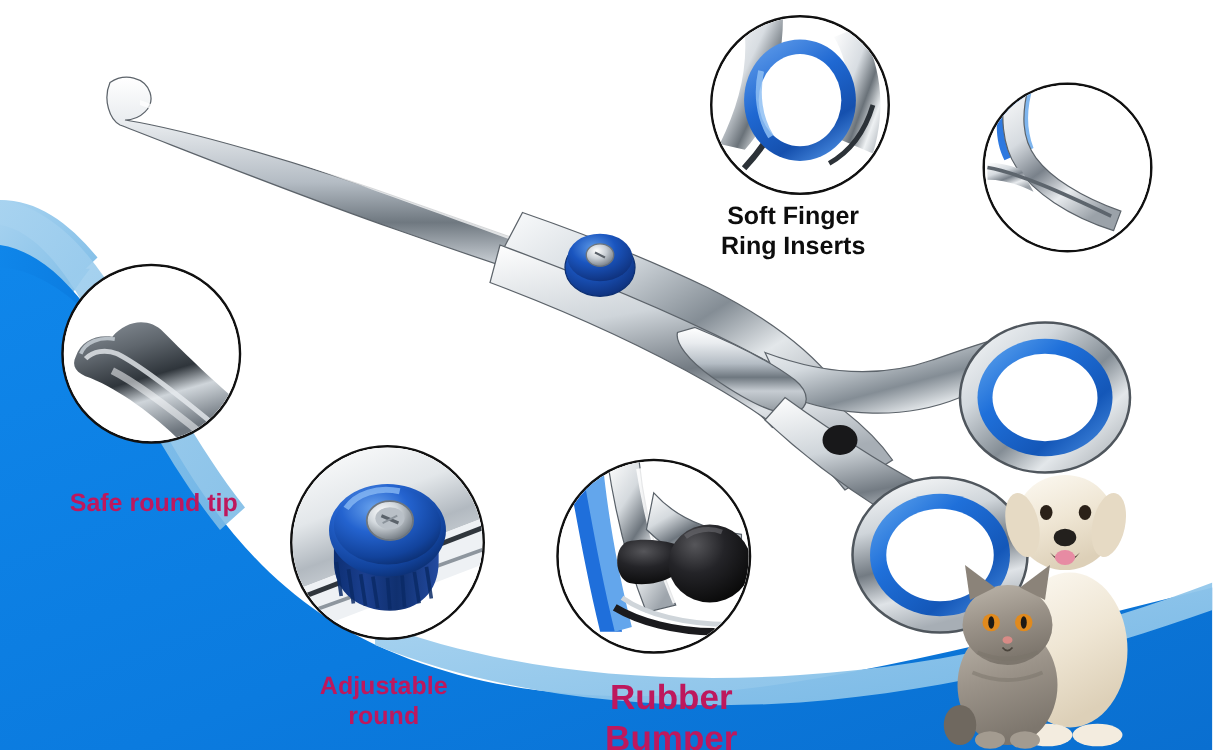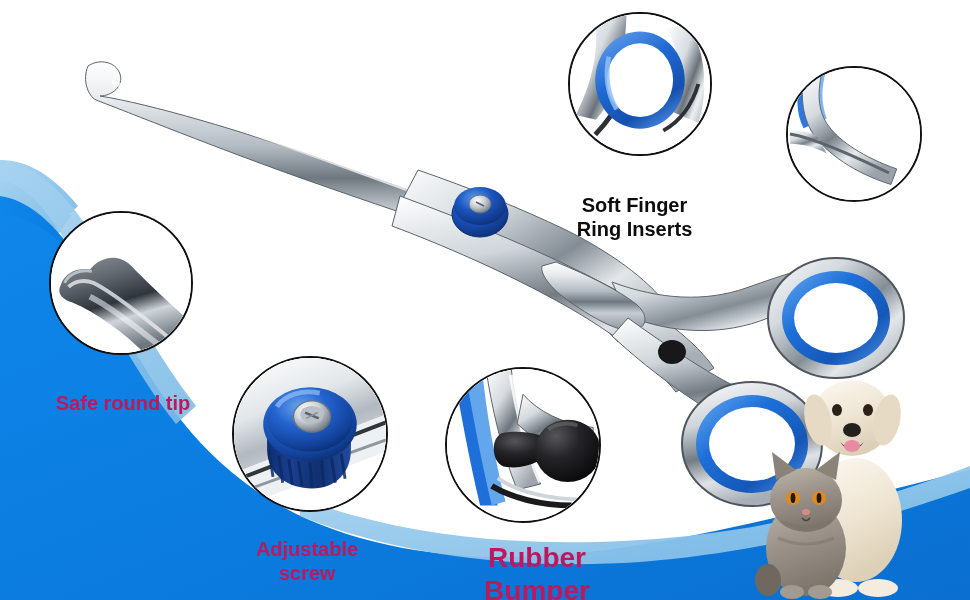--- a/index.html
+++ b/index.html
@@ -27,21 +27,21 @@
   .callout svg{display:block;width:100%;height:100%;}
 
   
   .label{
     position:absolute;
     font-weight:bold;
     line-height:1.18;
     text-align:center;
     white-space:pre-line;
   }
-  .label.dark{color:#0d0d0d;margin-top:32px;}
+  .label.dark{color:#0d0d0d;}
   .label.light{color:#be185d;}
 
   .lbl-soft-ring{left:553px;top:162px;width:163px;font-size:20px;}
   .lbl-finger-rest{left:772px;top:216px;width:168px;font-size:20px;}
   .lbl-safe-tip{left:18px;top:392px;width:210px;font-size:20px;}
   .lbl-adj-screw{left:222px;top:538px;width:170px;font-size:20px;}
   .lbl-rubber{left:432px;top:541px;width:210px;font-size:28px;}
 
   
   .product{position:absolute;left:0;top:0;width:970px;height:600px;pointer-events:none;}
@@ -398,17 +398,17 @@
     </svg>
   </div>
 
   <div class="label dark lbl-soft-ring">Soft Finger
 Ring Inserts</div>
 
 
   <div class="label light lbl-safe-tip">Safe round tip</div>
 
   <div class="label light lbl-adj-screw">Adjustable
-screw</div>
+round</div>
 
   <div class="label light lbl-rubber">Rubber Bumper</div>
 
 </div>
 
 </body></html>

